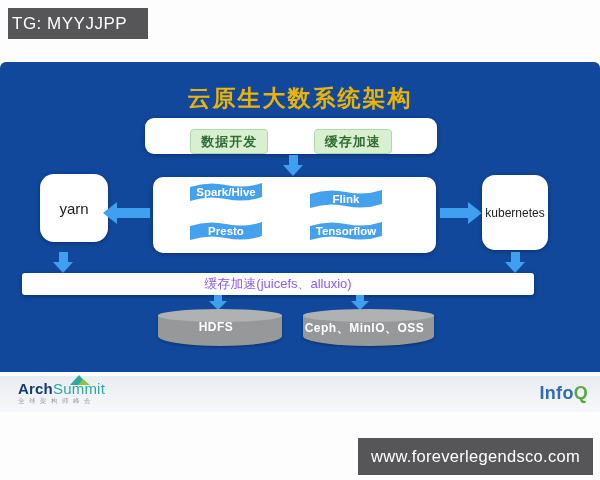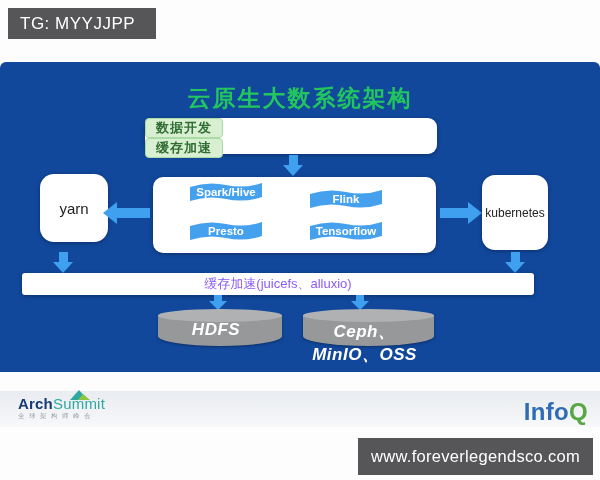--- a/index.html
+++ b/index.html
@@ -3,33 +3,33 @@
 <meta charset="utf-8">
 <style>
   html,body { margin:0; padding:0; background:#fff; }
   .stage {
     position:relative; width:600px; height:480px; background:#fdfdfd;
     font-family:"Liberation Sans", sans-serif; overflow:hidden;
   }
 
   
   .wm { position:absolute; background:#565658; color:#fff; display:flex; align-items:center; }
-  .wm-top { left:8px; top:8px; width:136px; height:31px; font-size:17px; padding-left:12px; letter-spacing:.5px; }
+  .wm-top { left:8px; top:8px; width:136px; height:31px; font-size:17px; padding-left:4px; letter-spacing:.5px; }
   .wm-bottom { left:358px; top:438px; width:235px; height:37px; font-size:16.5px; justify-content:center; letter-spacing:.3px; }
 
   
   .panel { position:absolute; left:0; top:62px; width:600px; height:310px; background:#11489c; border-radius:6px 6px 0 0; }
-  .title { position:absolute; top:21px; left:0; width:100%; text-align:center; color:#22c55e;
+  .title { position:absolute; top:21px; left:0; width:100%; text-align:center; color:#eab308;
            font-size:23px; font-weight:bold; letter-spacing:2px; }
 
   .white-box { position:absolute; background:#fff; box-shadow:0 1px 4px rgba(0,0,0,.35); }
 
   
   .app-box { left:145px; top:56px; width:292px; height:36px; border-radius:9px;
-             display:flex; align-items:flex-start; justify-content:space-evenly;flex-direction:column; }
+             display:flex; align-items:flex-end; justify-content:space-evenly; }
   .green-pill { width:76px; height:23px; background:#d8efd1; border:1px solid #a9dba4; border-radius:4px;
                 color:#2f6d33; font-size:13px; font-weight:bold; letter-spacing:1px;
                 display:flex; align-items:center; justify-content:center; }
 
   
   .node { display:flex; align-items:center; justify-content:center; color:#222; }
   .node-yarn { left:40px; top:112px; width:68px; height:68px; border-radius:14px; font-size:15px; }
   .node-k8s  { left:482px; top:113px; width:66px; height:75px; border-radius:13px; font-size:12px; }
   .engines-box { left:153px; top:115px; width:283px; height:76px; border-radius:10px; }
 
@@ -47,21 +47,21 @@
                display:flex; align-items:center; justify-content:center; font-size:13px; color:#8b5cf6; }
 
   
   .cyl { position:absolute; height:37px; }
   .cyl-hdfs { left:158px; top:247px; width:124px; }
   .cyl-os   { left:303px; top:247px; width:131px; }
   .cyl .cbody { position:absolute; left:0; right:0; top:6px; bottom:0; background:#97989a;
                 border-radius:0 0 50% 50% / 0 0 10px 10px; box-shadow:0 1px 3px rgba(0,0,0,.35); }
   .cyl .ctop  { position:absolute; left:0; right:0; top:0; height:13px; background:#b0b1b3; border-radius:50%; }
   .cyl .clbl  { position:absolute; left:0; right:8px; top:11px; text-align:center; color:#fff;
-                font-size:17px; font-weight:bold; letter-spacing:.5px;font-style:italic; }
+                font-size:12px; font-weight:bold; letter-spacing:.5px; }
 
   
   .adown { position:absolute; display:flex; flex-direction:column; align-items:center; }
   .adown .stem { width:9px; flex:1; background:#3fa0f0; }
   .adown .head { width:0; height:0; border-left:10px solid transparent; border-right:10px solid transparent;
                  border-top:11px solid #3fa0f0; }
   .adown.small .stem { width:8px; }
   .adown.small .head { border-left-width:9px; border-right-width:9px; border-top-width:9px; }
   .a-app  { left:283px; top:93px;  width:20px; height:21px; }
   .a-yarn { left:53px;  top:190px; width:20px; height:21px; }
@@ -72,29 +72,29 @@
   .ahorz { position:absolute; display:flex; align-items:center; top:140px; height:22px; }
   .ahorz .stem { height:10px; flex:1; background:#3fa0f0; }
   .ahorz .headl { width:0; height:0; border-top:11px solid transparent; border-bottom:11px solid transparent;
                   border-right:14px solid #3fa0f0; }
   .ahorz .headr { width:0; height:0; border-top:11px solid transparent; border-bottom:11px solid transparent;
                   border-left:14px solid #3fa0f0; }
   .a-left  { left:103px; width:47px; }
   .a-right { left:440px; width:42px; }
 
   
-  .footer { position:absolute; left:0; top:391px; width:600px; height:36px;
+  .footer { position:absolute; left:0; top:376px; width:600px; height:36px;
             background:linear-gradient(#e9ecf0,#f7f8fa); }
   .as-logo { position:absolute; left:18px; top:5px; line-height:1; }
   .as-text { font-size:15px; letter-spacing:.2px; }
   .as-arch { color:#173a73; font-weight:bold; }
   .as-summit { color:#2fa8a2; }
   .as-mountain { position:absolute; left:52px; top:-6px; }
   .as-tagline { font-size:6.5px; color:#9aa0a6; letter-spacing:4.5px; margin-top:2px; }
-  .iq-logo { position:absolute; right:12px; top:7px; font-size:24px; font-weight:bold; letter-spacing:.3px; }
+  .iq-logo { position:absolute; right:12px; top:7px; font-size:18px; font-weight:bold; letter-spacing:.3px; }
   .iq-info { color:#2e6cb3; }
   .iq-q { color:#56a843; }
 </style>
 </head>
 <body>
 
 <div class="stage">
 
   <div class="wm wm-top">
     <span>TG: MYYJJPP</span>

